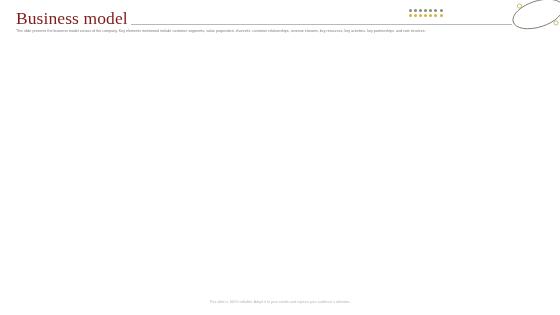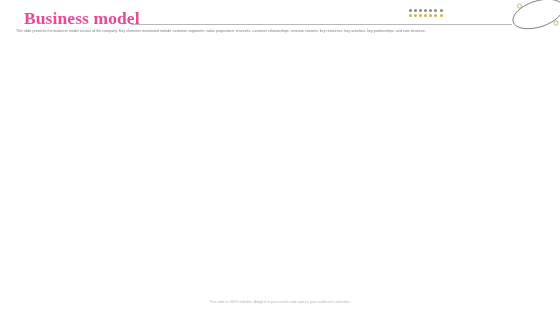--- a/index.html
+++ b/index.html
@@ -2,21 +2,21 @@
 <html><head>
 <meta charset="utf-8">
 <style>
   html,body{margin:0;padding:0;}
   body{width:560px;height:315px;background:#ffffff;font-family:"Liberation Sans",sans-serif;overflow:hidden;position:relative;
        -webkit-font-smoothing:antialiased;}
   .slide{position:absolute;left:0;top:0;width:560px;height:315px;}
 
   
   .title{position:absolute;left:16px;top:8px;font-family:"Liberation Serif",serif;font-size:17.5px;
-         font-weight:700;color:#ec4899;letter-spacing:.1px;line-height:20px;white-space:nowrap;margin-left:8px;}
+         font-weight:400;color:#7f1d1d;letter-spacing:.1px;line-height:20px;white-space:nowrap;}
   .title-rule{position:absolute;left:131px;top:23.5px;width:381px;height:1px;background:#b7b9bb;}
   .subtitle{position:absolute;left:16px;top:28px;width:516px;font-size:3.6px;line-height:6.2px;
             color:#7b7b7b;font-weight:400;letter-spacing:.02px;}
 
   
   .dots{position:absolute;left:408.5px;top:9px;}
   .dots .row{display:flex;}
   .dots .d{width:3px;height:3px;border-radius:50%;margin-right:2.2px;}
   .dots .r1 .d{background:#8a8a7a;}
   .dots .r2 .d{background:#cfb53b;}

